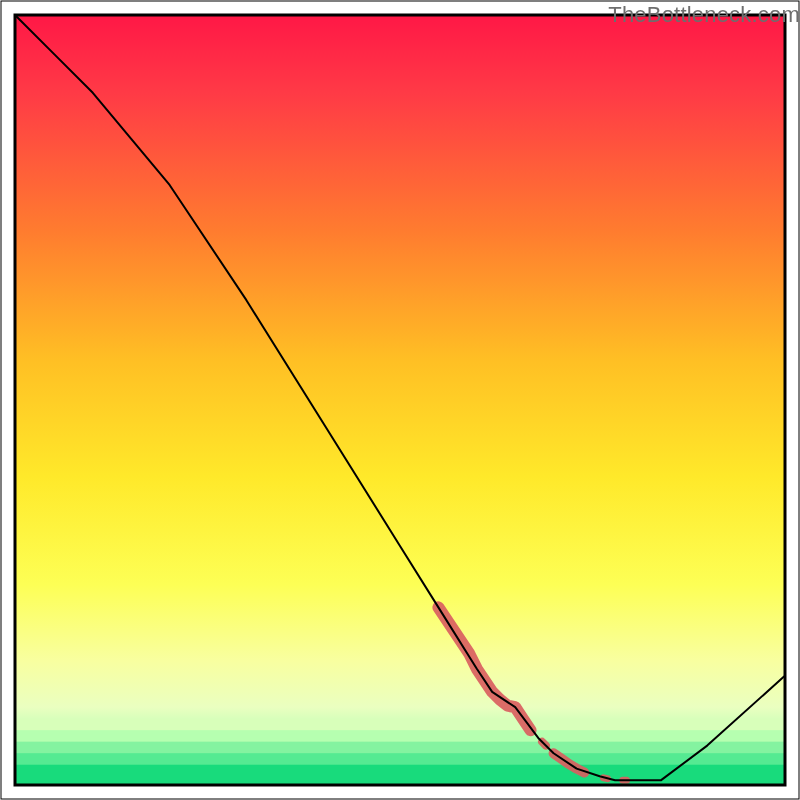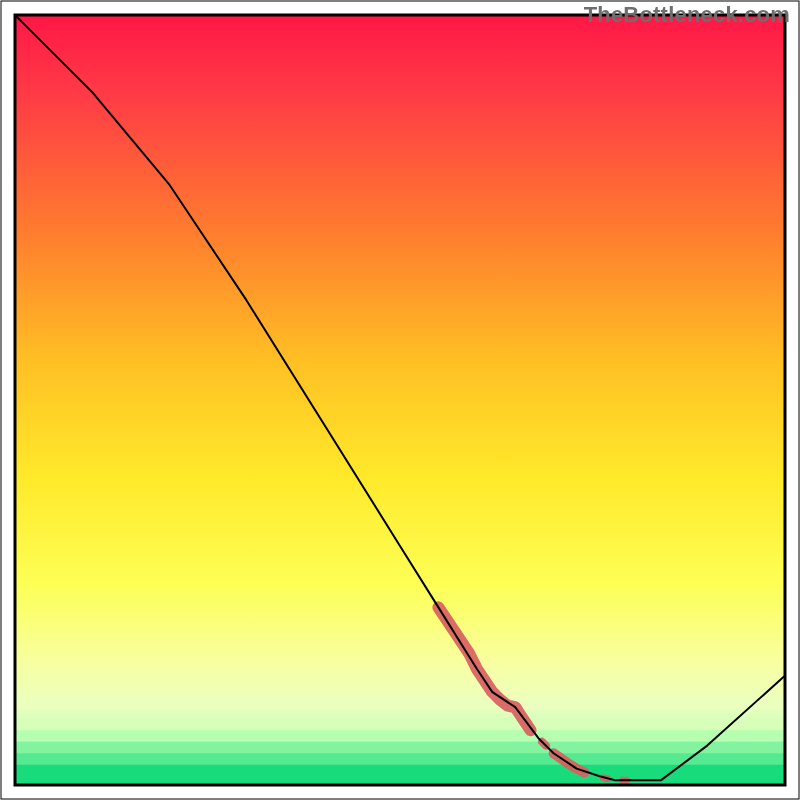--- a/index.html
+++ b/index.html
@@ -15,23 +15,23 @@
     position: relative;
     width: 800px;
     height: 800px;
   }
   svg {
     display: block;
   }
   .watermark {
     position: absolute;
     top: 2px;
-    right: 10px;
+    right: 0;
     font-size: 22px;
-    font-weight: 700;
+    font-weight: 400;
     color: #6e6e6e;
     letter-spacing: 0.2px;
     user-select: none;
   }
 </style>
 </head>
 <body>
 
 <div class="chart-wrap">
   <svg id="chart-svg" width="800" height="800" viewBox="0 0 800 800">

